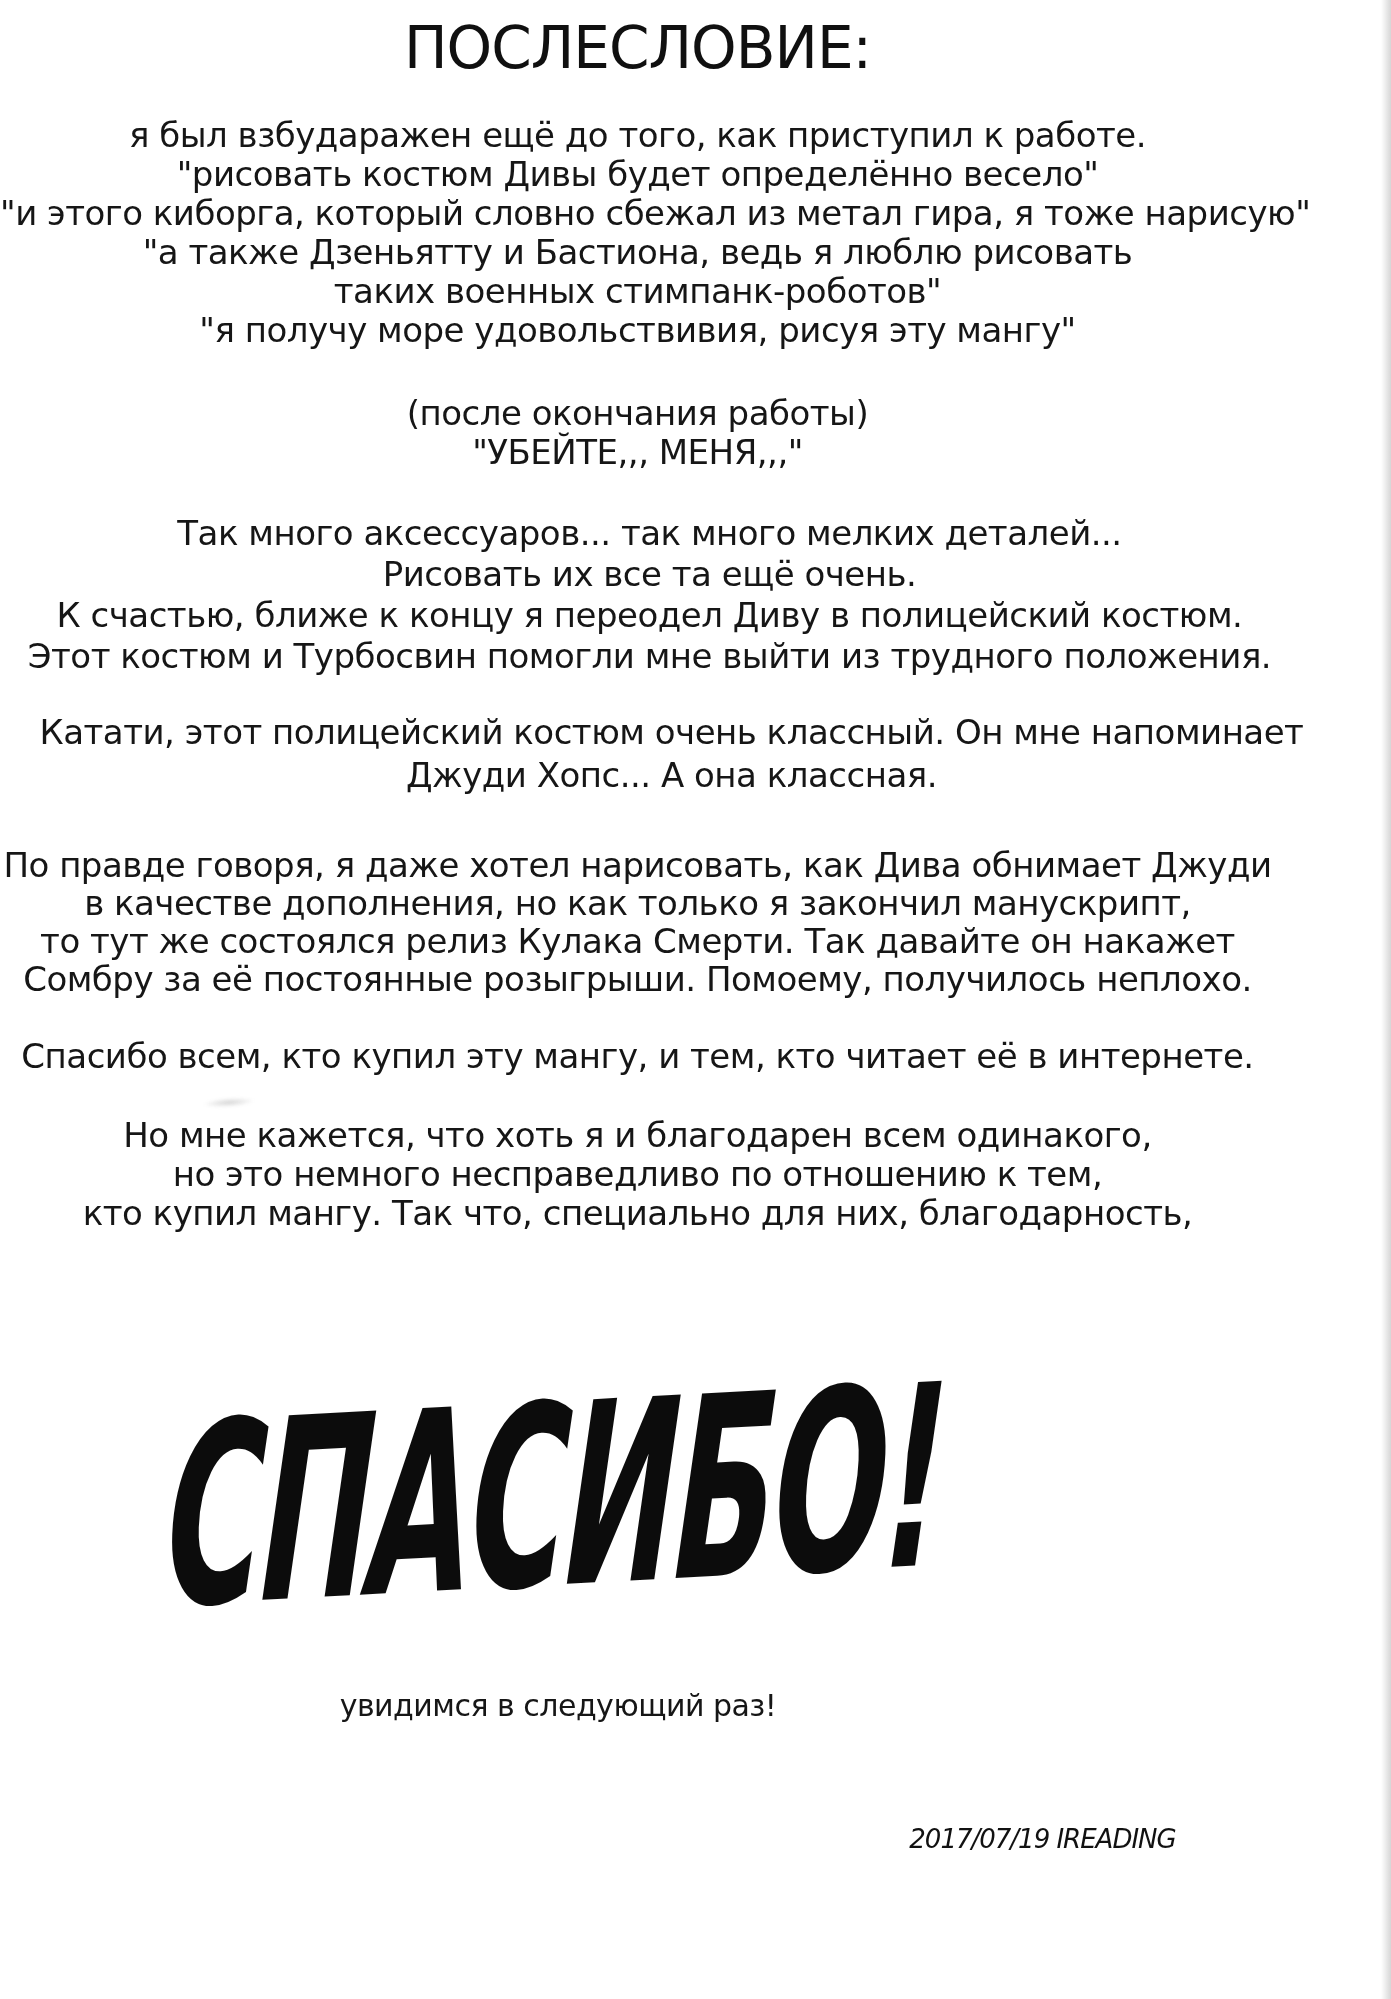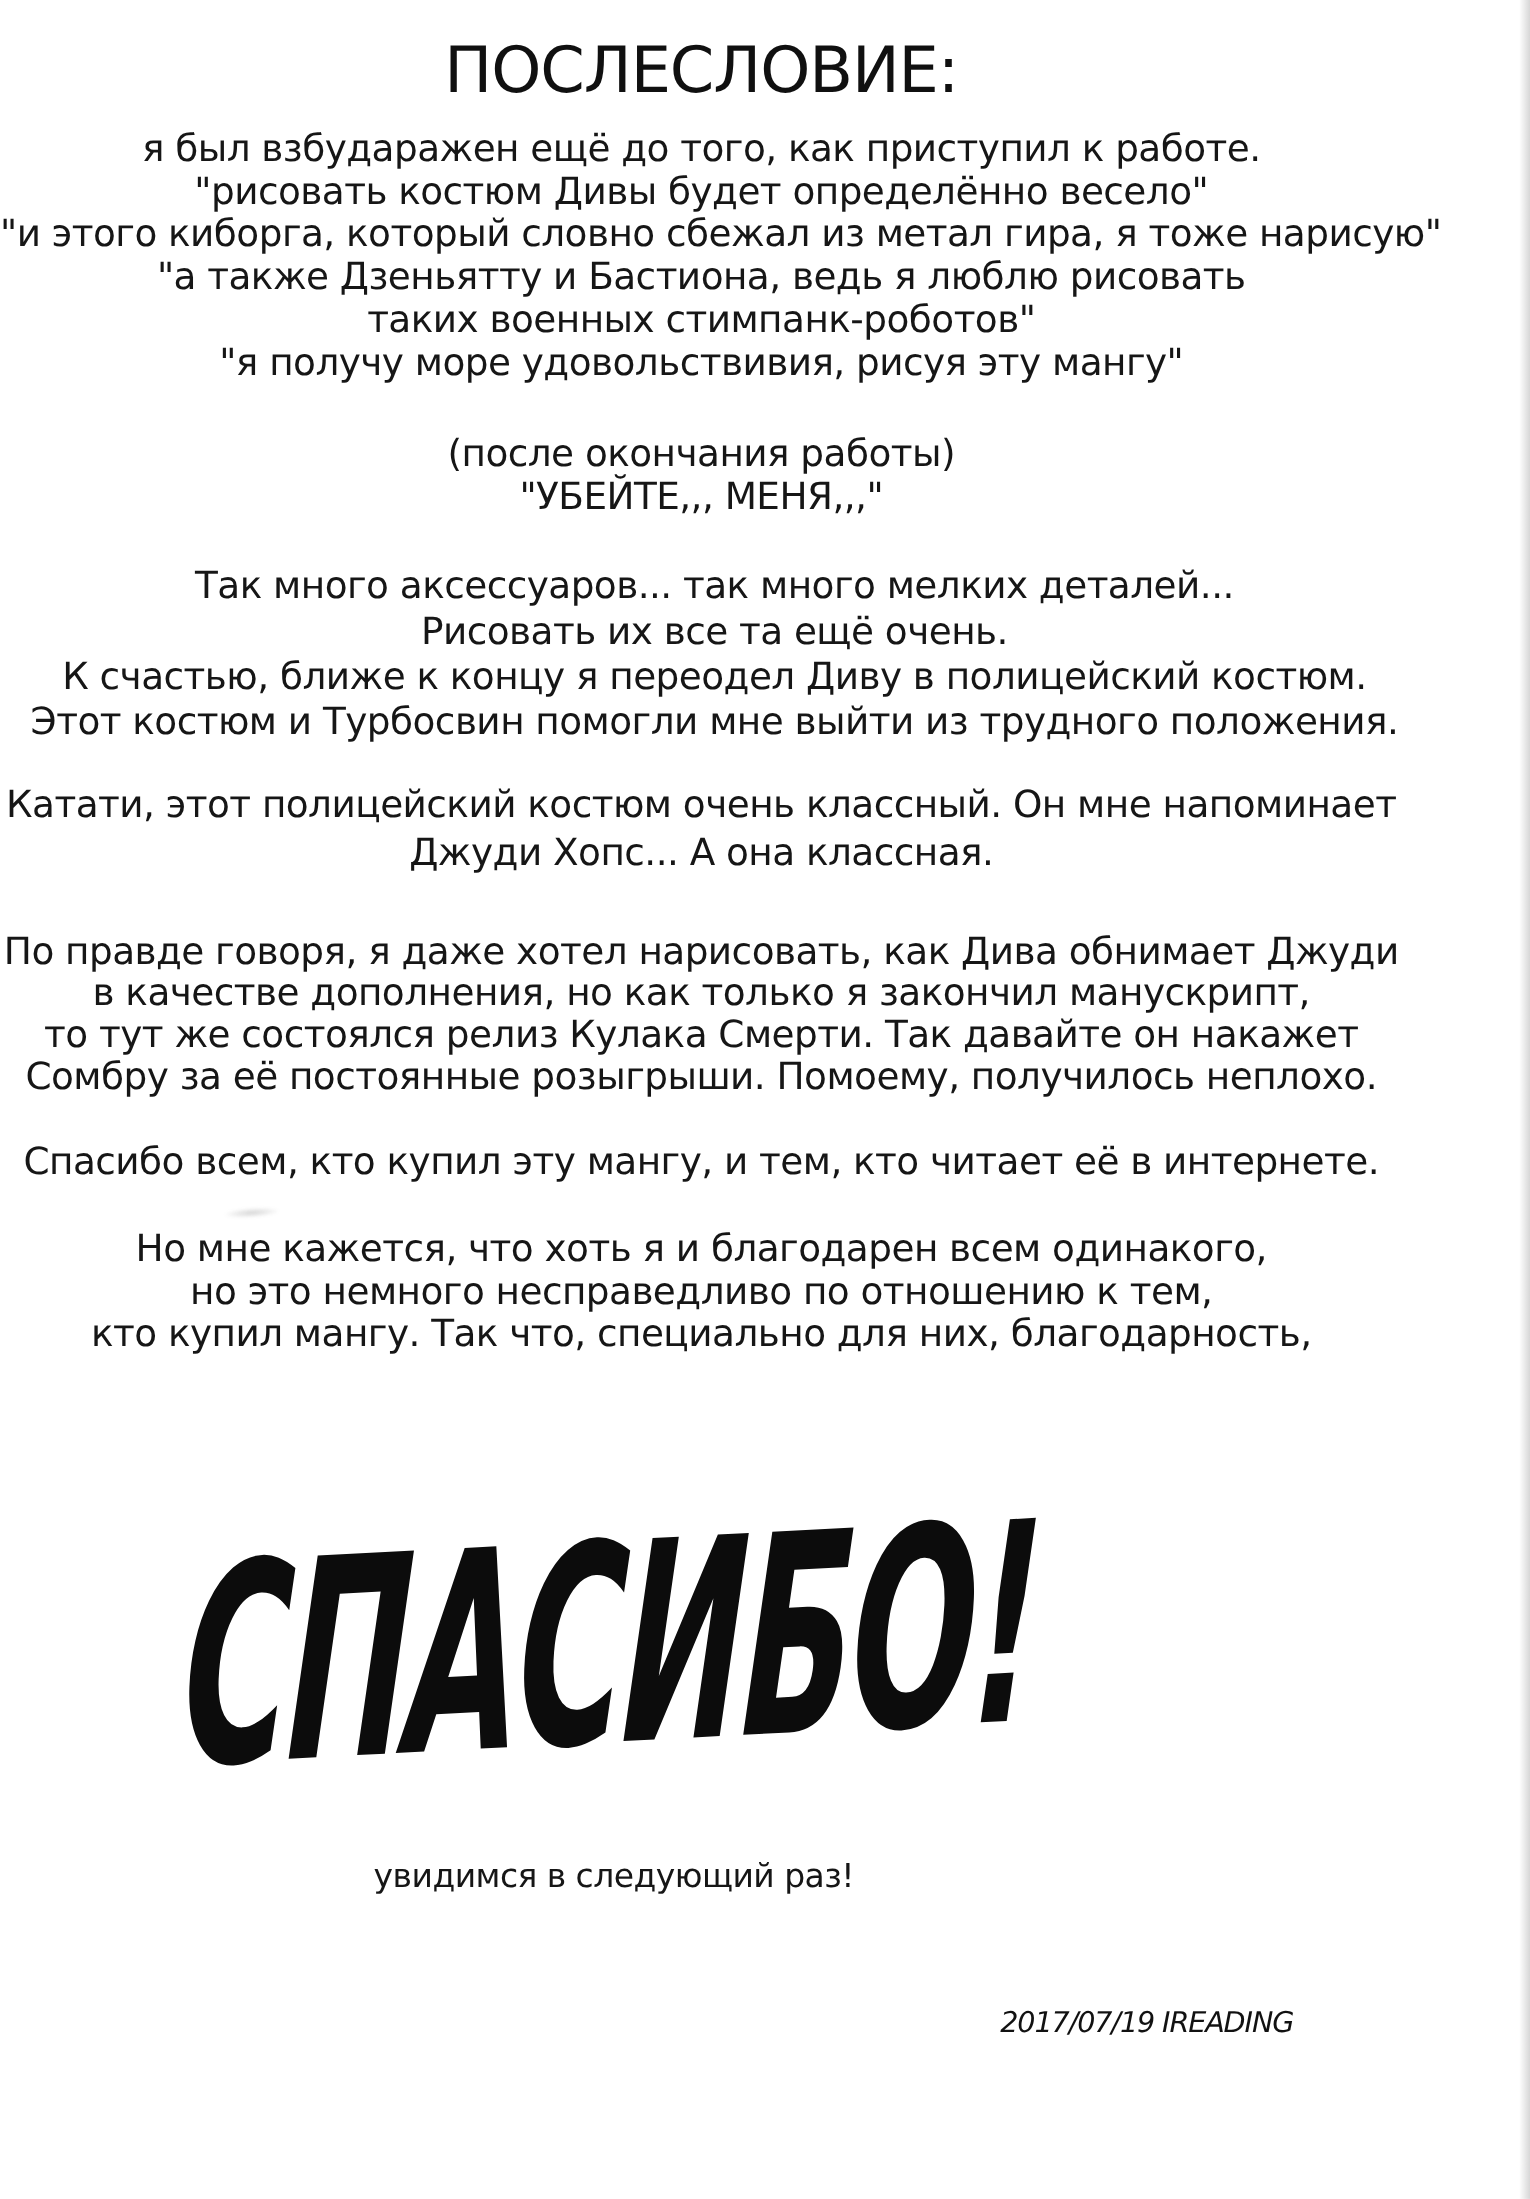--- a/index.html
+++ b/index.html
@@ -8,21 +8,21 @@
     background: #ffffff;
     font-family: "DejaVu Sans", sans-serif;
     color: #141414;
     position: relative;
     overflow: hidden;
   }
   .page { position: absolute; inset: 0; }
 
   .title {
     position: absolute;
-    top: 30px; left: 0; width: 1275px;
+    top: 14px; left: 0; width: 1275px;
     margin: 0;
     text-align: center;
     font-size: 58px;
     font-weight: normal;
     letter-spacing: -1px;
     color: #101010;
   }
 
   .para {
     position: absolute;
@@ -31,21 +31,21 @@
     font-size: 34px;
     letter-spacing: -0.5px;
     color: #161616;
     white-space: nowrap;
   }
   .para .line { white-space: nowrap; }
 
   .p1 { top: 116px;  line-height: 39px; }
   .p2 { top: 394px;  line-height: 39px; }
   .p3 { top: 513px;  line-height: 41px; padding-left: 12px; }
-  .p4 { top: 711px;  line-height: 43px; }
+  .p4 { top: 711px;  line-height: 43px; padding-left: 34px; }
   .p5 { top: 846px;  line-height: 38px; }
   .p6 { top: 1037px; line-height: 38px; }
   .p7 { top: 1116px; line-height: 39px; }
 
   .big-thanks {
     position: absolute;
     top: 1392px; left: 168px;
     font-size: 252px;
     line-height: 252px;
     font-weight: bold;

